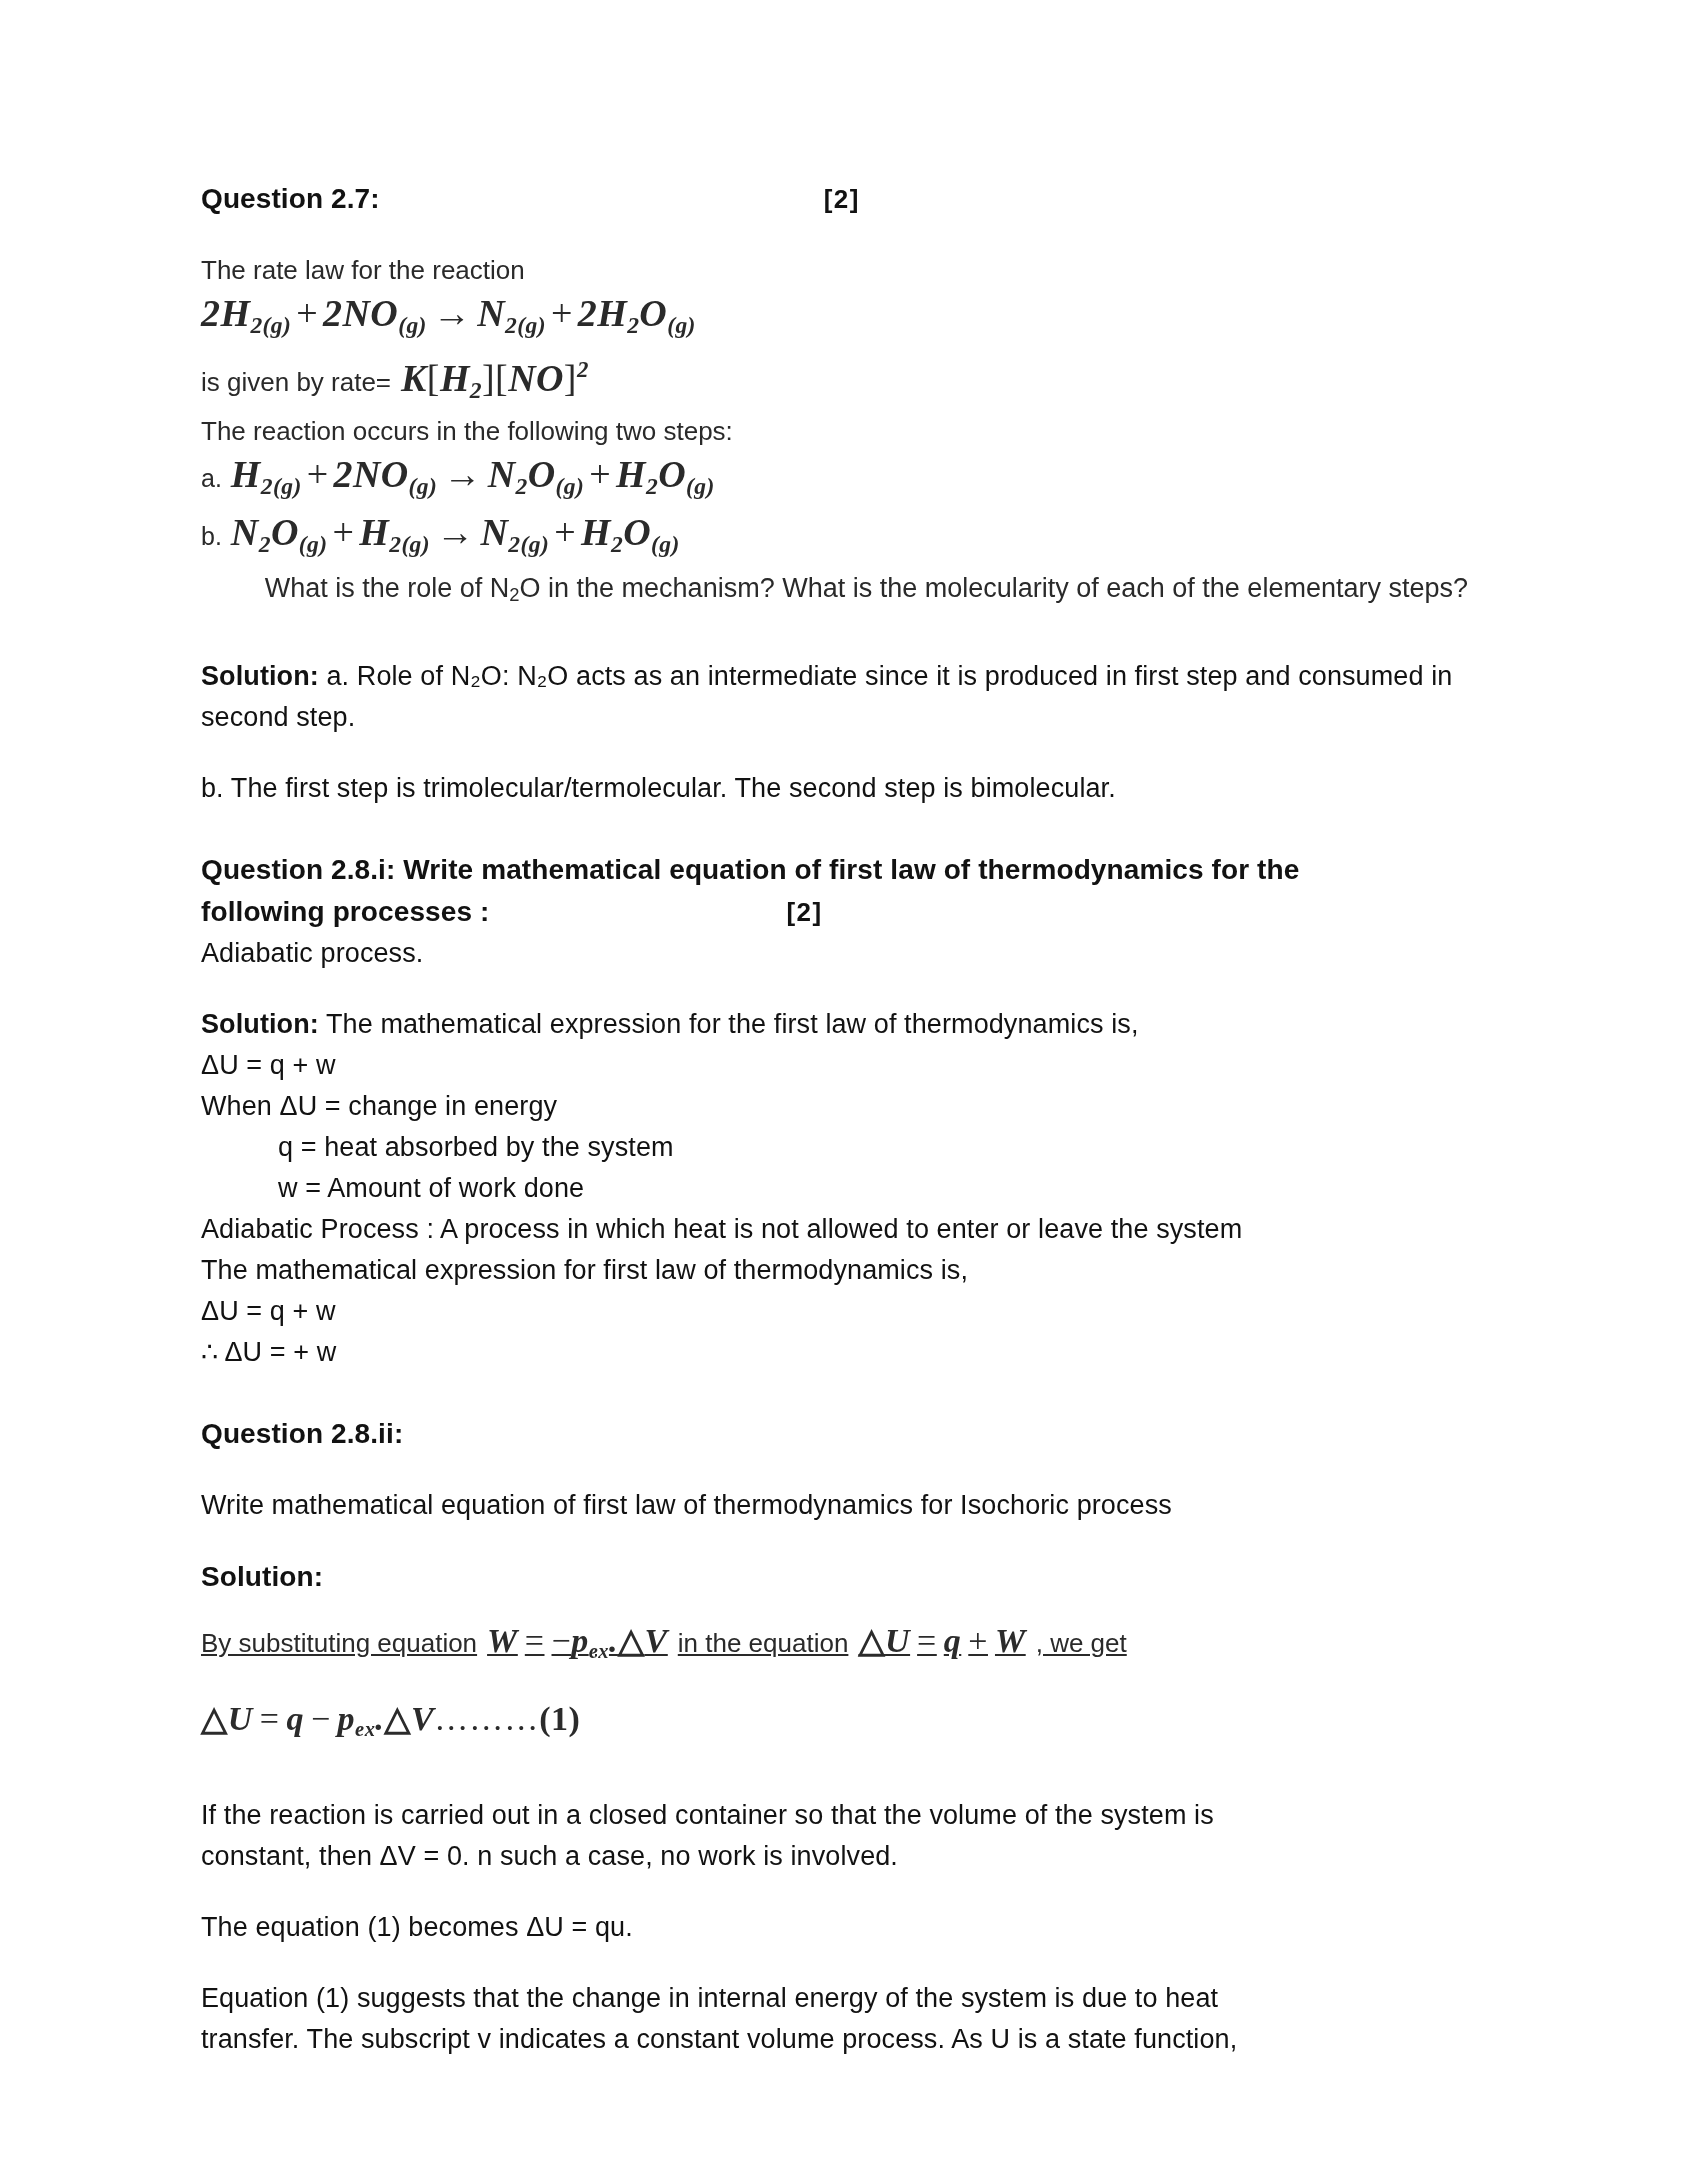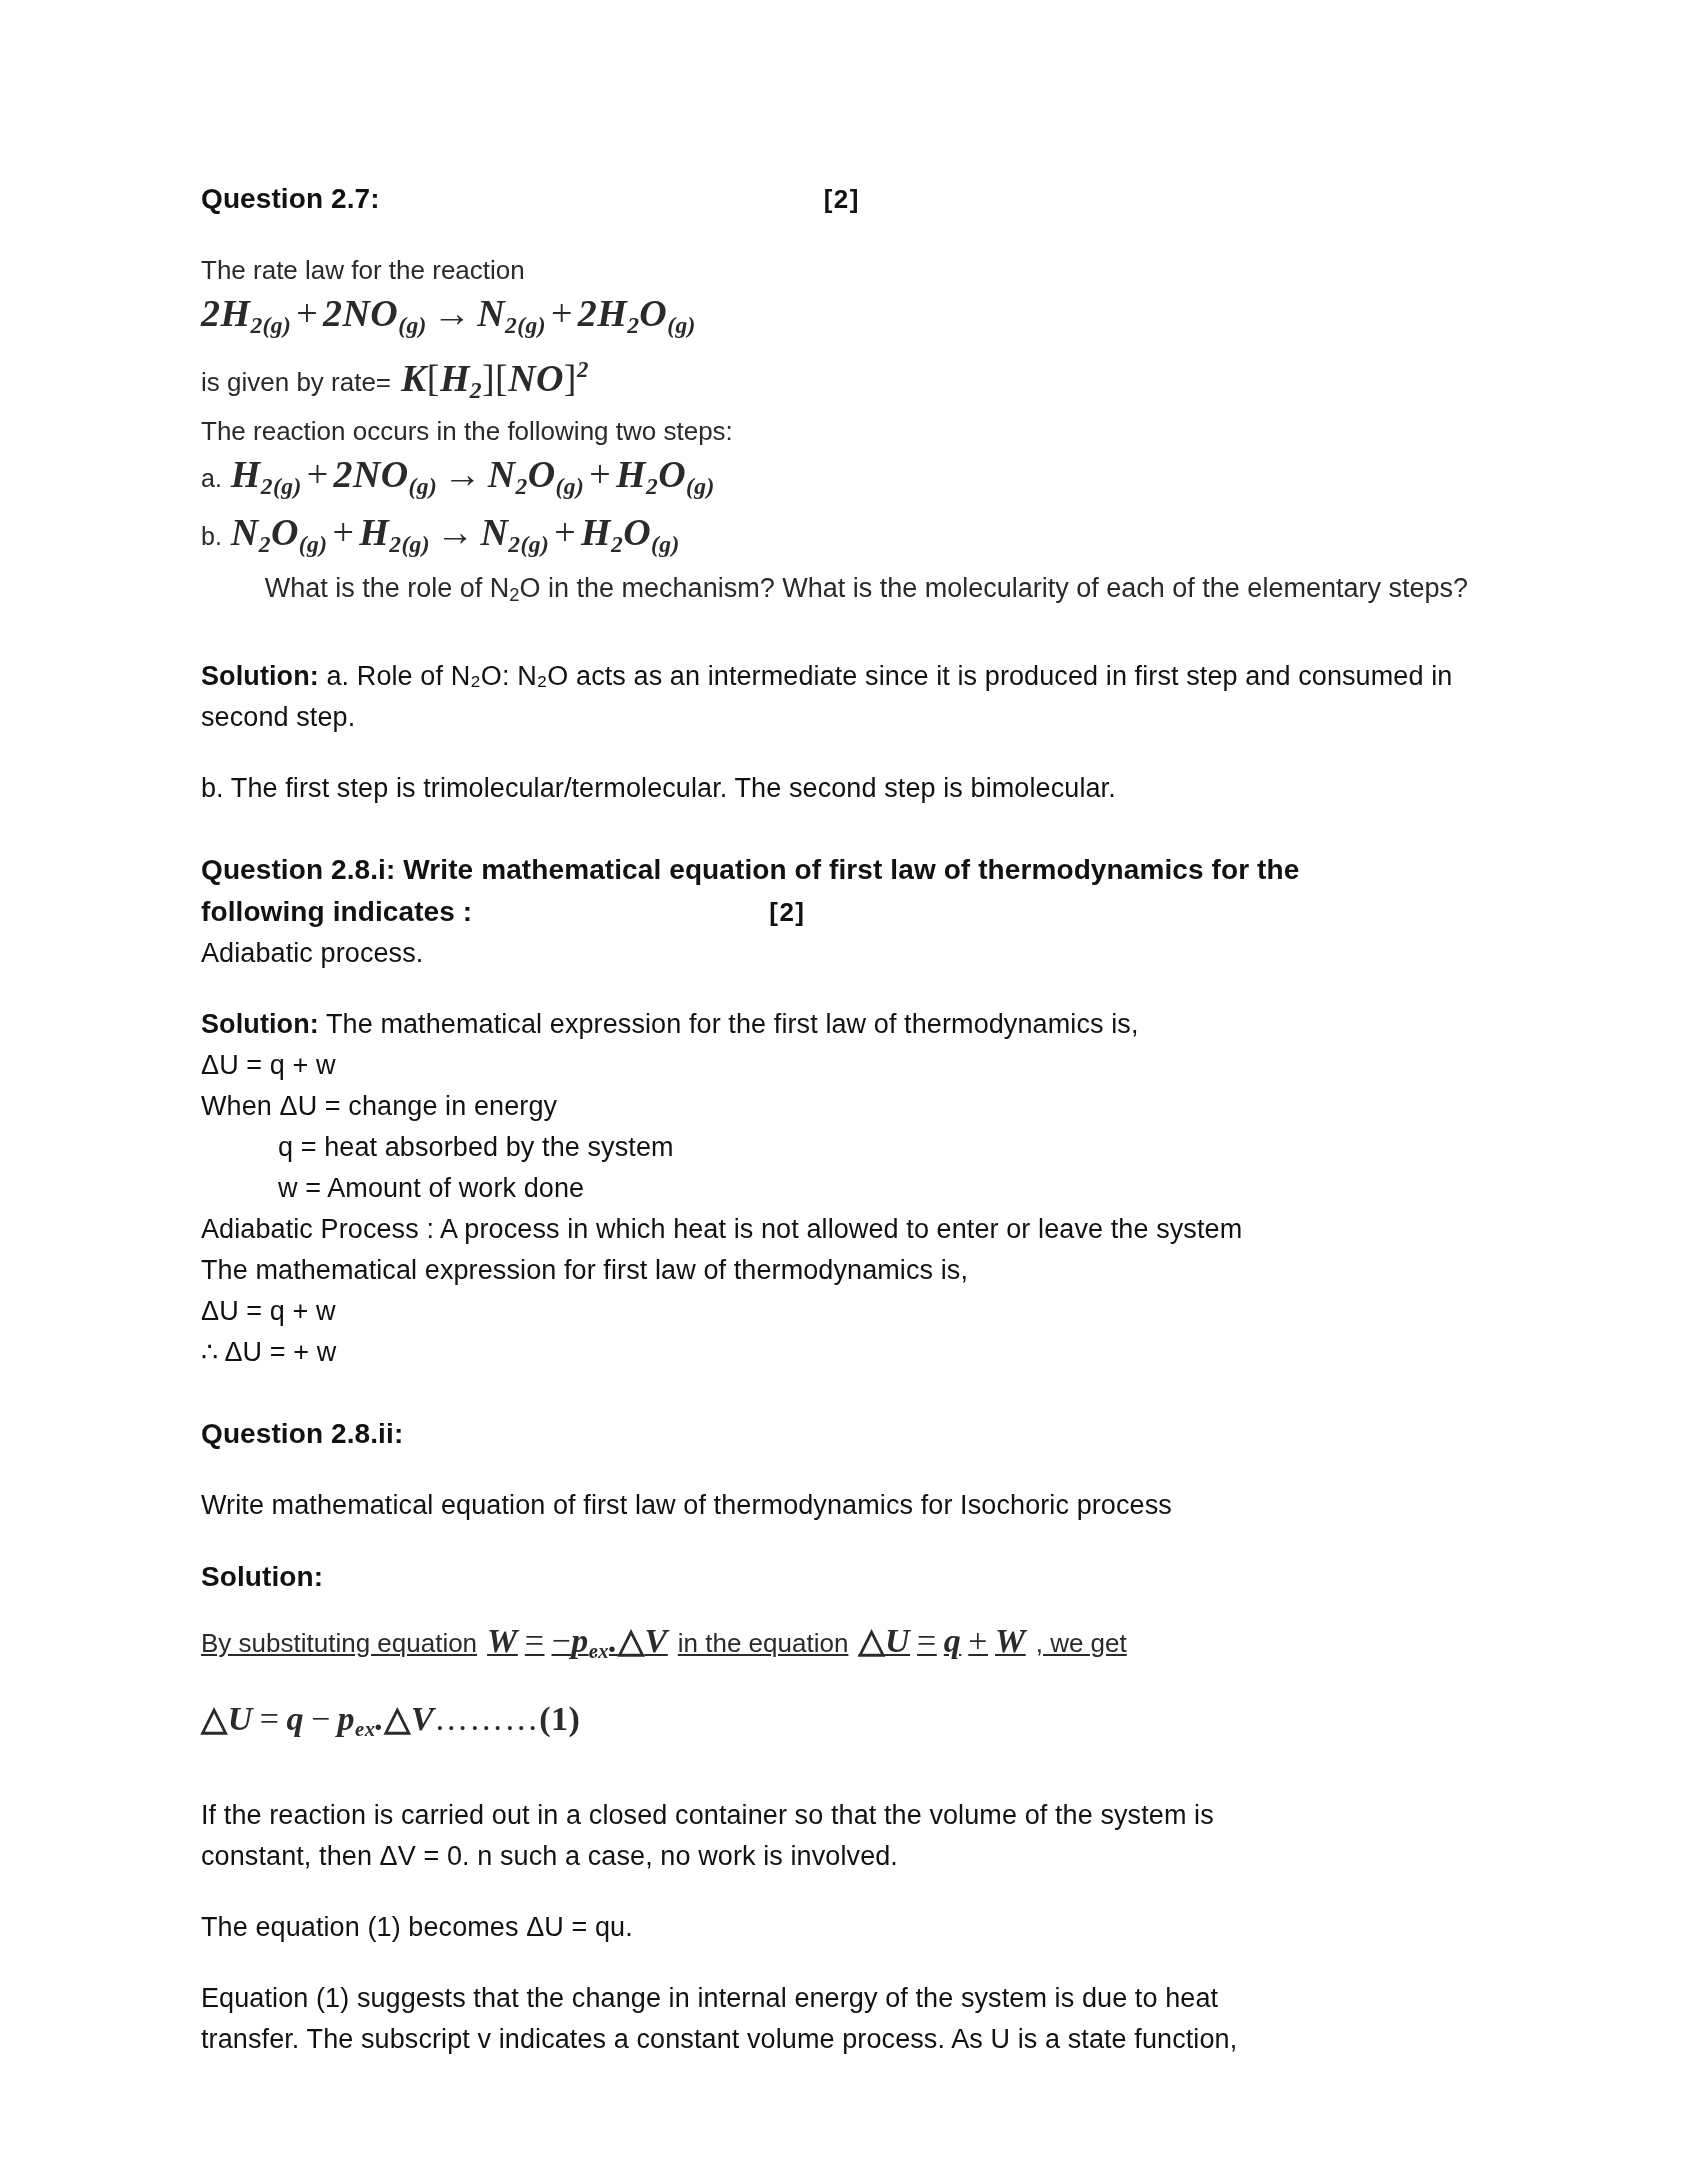--- a/index.html
+++ b/index.html
@@ -161,21 +161,21 @@
   </p>
 
   <div class="gap-m"></div>
 
   <p class="para">b. The first step is trimolecular/termolecular. The second step is bimolecular.</p>
 
   <div class="gap-l"></div>
 
   <div class="qhead">Question 2.8.i: Write mathematical equation of first law of thermodynamics for the</div>
   <div class="qhead-row">
-    <span class="qhead qtitle">following indicates :</span>
+    <span class="qhead qtitle">following processes :</span>
     <span class="marks marks-pos-2">[2]</span>
   </div>
   <div class="para">Adiabatic process.</div>
 
   <div class="gap-m"></div>
 
   <p class="para">
     <span class="bold-lead">Solution:</span><span> The mathematical expression for the first law of thermodynamics is,</span>
   </p>
   <div class="para">ΔU = q + w</div>

